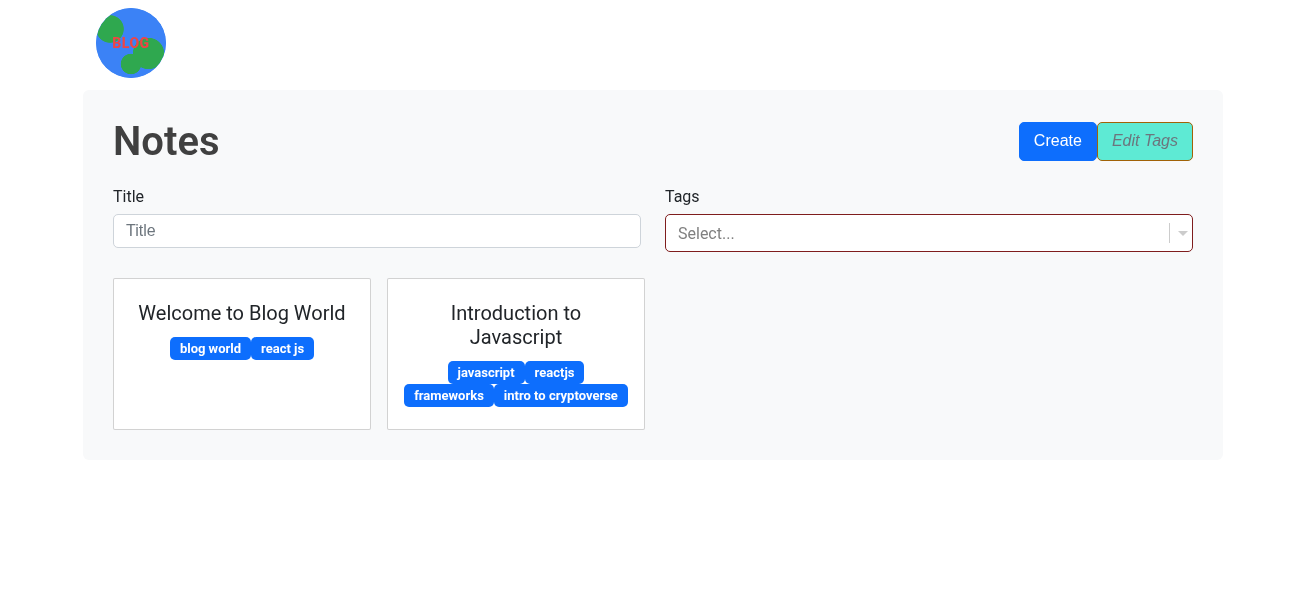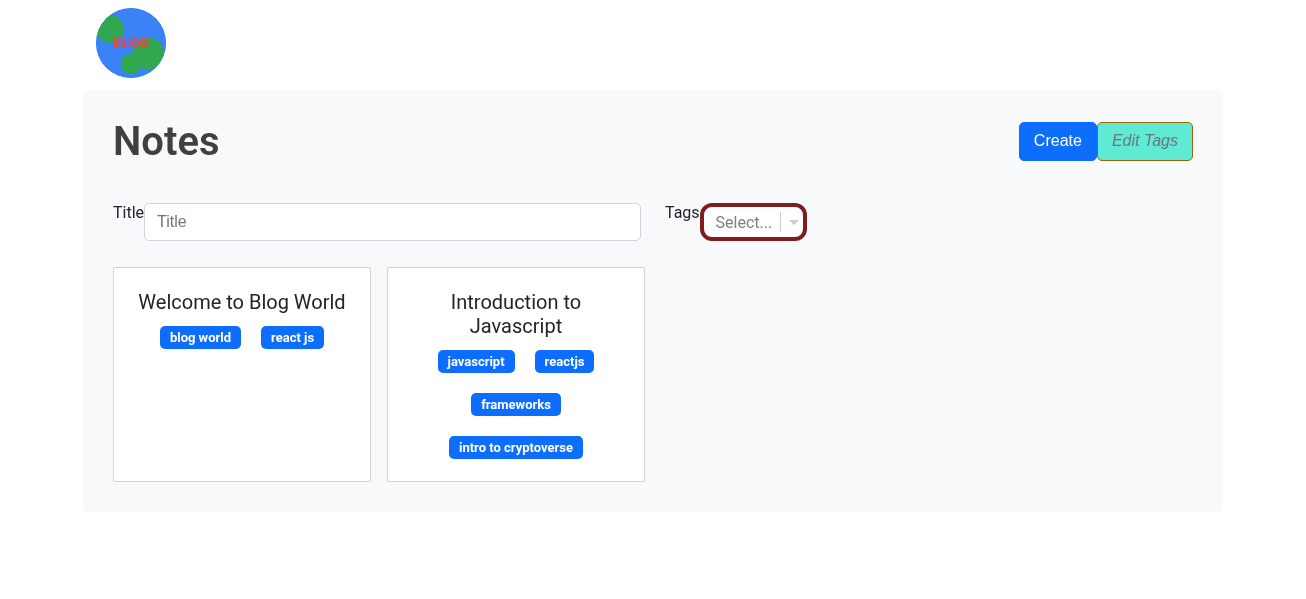--- a/index.html
+++ b/index.html
@@ -103,22 +103,21 @@
 
 .filter-row {
   display: flex;
   gap: 24px;
   margin-bottom: 26px;
 }
 
 .filter-col {
   flex: 1;
   display: flex;
-  flex-direction: row;
-  margin-top: 16px;
+  flex-direction: column;
 }
 
 .filter-label {
   font-size: 16px;
   margin-bottom: 8px;
   color: #212529;
 }
 
 .text-input {
   width: 100%;
@@ -131,22 +130,22 @@
 }
 
 .text-input::placeholder {
   color: #6c757d;
 }
 
 .select-control {
   display: flex;
   align-items: center;
   justify-content: space-between;
-  border: 4px solid #7f1d1d;
-  border-radius: 12px;
+  border: 1px solid #7f1d1d;
+  border-radius: 5px;
   background: #fff;
   padding: 2px 4px 2px 12px;
   min-height: 38px;
 }
 
 .select-placeholder {
   color: #808080;
   font-size: 16px;
 }
 
@@ -189,21 +188,21 @@
   font-size: 20px;
   margin-bottom: 12px;
   color: #212529;
   font-weight: 400;
 }
 
 .tags-wrap {
   display: flex;
   flex-wrap: wrap;
   justify-content: center;
-  gap: 20px;
+  gap: 0;
   text-align: center;
 }
 
 .tag {
   background: #0d6efd;
   color: #fff;
   font-size: 13px;
   font-weight: 700;
   padding: 4px 10px;
   border-radius: 5px;

